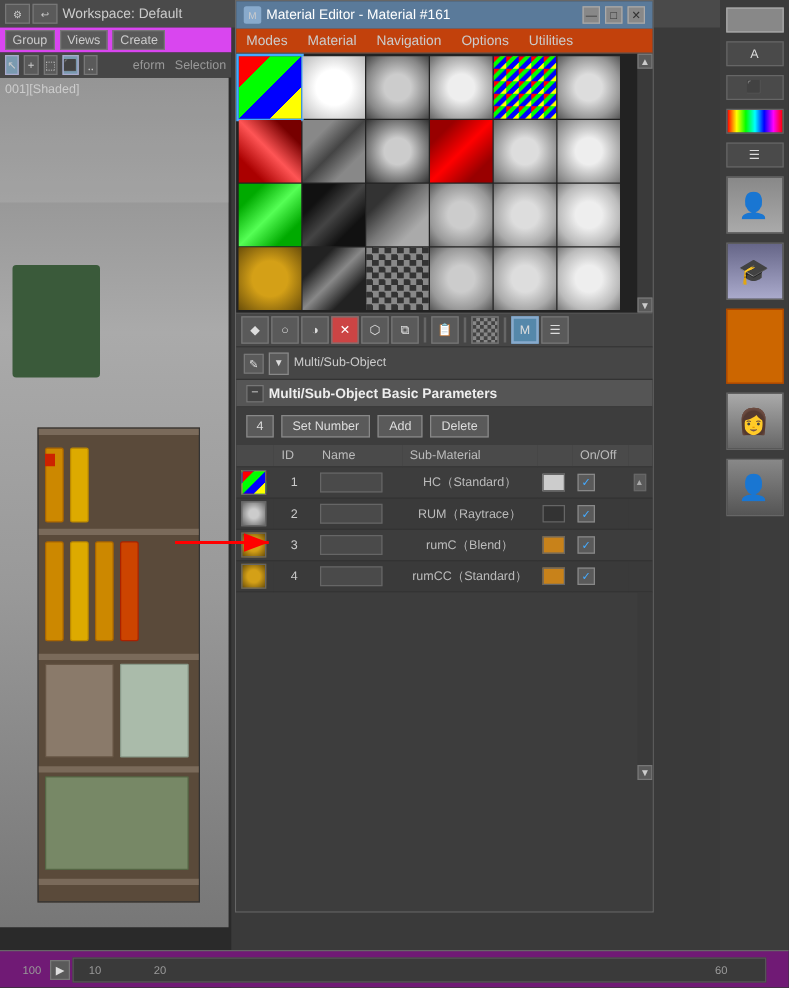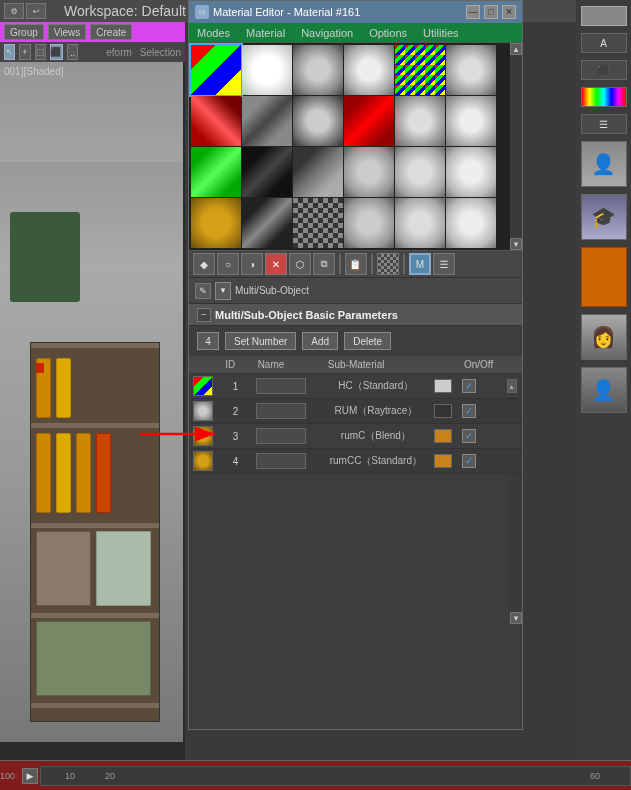--- a/index.html
+++ b/index.html
@@ -139,21 +139,21 @@
       cursor: pointer;
       display: flex;
       align-items: center;
       justify-content: center;
       font-size: 9px;
       color: #333;
     }
 
     .me-menubar {
       height: 20px;
-      background: #15803d;
+      background: #c2410c;
       display: flex;
       align-items: center;
       flex-shrink: 0;
       border-bottom: 1px solid #555;
     }
 
     .me-menu-item {
       padding: 0 8px;
       height: 100%;
       display: flex;
@@ -457,25 +457,25 @@
       height: 680px;
       overflow: hidden;
     }
 
     
     .bottom-bar {
       position: absolute;
       left: 0; bottom: 0;
       width: 631px;
       height: 30px;
-      background: #7f1d1d;
+      background: #701a75;
       border-top: 1px solid #666;
       display: flex;
       align-items: center;
-      padding: 0 0;
+      padding: 0 18px;
       gap: 2px;
     }
 
     .timeline-track {
       flex: 1;
       height: 20px;
       background: #3a3a3a;
       border: 1px solid #555;
       position: relative;
       display: flex;
@@ -534,21 +534,21 @@
 
   <div style="position:absolute; left:0; top:0; width:183px; height:100px; background:#ccc; opacity:0.2;"></div>
   <div style="position:absolute; left:10px; top:150px; width:70px; height:90px; background:#3a5a3a; border-radius:3px;"></div>
 
   <div style="position:absolute; left:4px; top:4px; color:#ccc; font-size:10px;">001][Shaded]</div>
 </div>
 
 <div class="top-toolbar">
   <div style="width:20px; height:16px; background:#5a5a5a; border:1px solid #777; display:flex; align-items:center; justify-content:center; cursor:pointer; font-size:8px;">⚙</div>
   <div style="width:20px; height:16px; background:#5a5a5a; border:1px solid #777; display:flex; align-items:center; justify-content:center; cursor:pointer; font-size:8px;">↩</div>
-  <span style="color:#ccc; font-size:14px; margin-left:16px;">Workspace: Default</span>
+  <span style="color:#ccc; font-size:11px; margin-left:2px;">Workspace: Default</span>
 </div>
 
 <div class="toolbar2">
   <button class="toolbar-btn">Group</button>
   <button class="toolbar-btn">Views</button>
   <button class="toolbar-btn">Create</button>
 </div>
 
 <div class="toolbar3">
   <div class="toolbar-icon active">↖</div>
@@ -782,17 +782,17 @@
     <div style="width:46px; height:46px; background:#5a5a5a; margin:2px; border:1px solid #666; overflow:hidden;">
       <div style="width:100%;height:100%;background:linear-gradient(180deg,#888 0%,#555 100%); display:flex; align-items:center; justify-content:center; font-size:20px;">👤</div>
     </div>
   </div>
 </div>
 
 <div class="bottom-bar">
   <span style="color:#999; font-size:9px; width:20px;">100</span>
   <div style="width:16px; height:16px; background:#5a5a5a; border:1px solid #777; cursor:pointer; display:flex; align-items:center; justify-content:center; font-size:9px; color:#ddd;">▶</div>
   <div class="timeline-track">
-    <span style="font-size:9px; color:#999; margin-left:4px; position:absolute; left:20px;text-align:right;">10</span>
+    <span style="font-size:9px; color:#999; margin-left:4px; position:absolute; left:8px;text-align:right;">10</span>
     <span style="font-size:9px; color:#999; position:absolute; left:64px;">20</span>
     <span style="font-size:9px; color:#999; position:absolute; right:30px;">60</span>
   </div>
 </div>
 
 </body></html>

